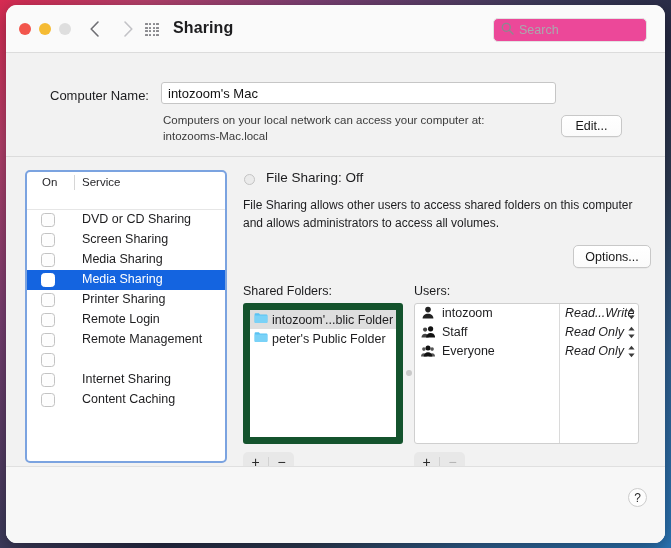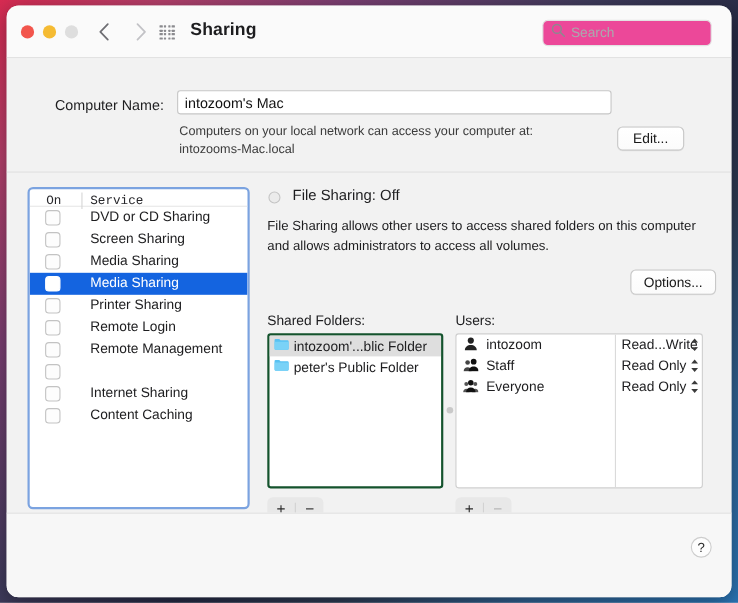--- a/index.html
+++ b/index.html
@@ -115,23 +115,23 @@
   
   .svc-list {
     position: absolute; left: 19px; top: 13px;
     width: 202px; height: 293px;
     background: #ffffff;
     border: 2px solid #7ba3e0;
     border-radius: 5px;
     overflow: hidden;
   }
   .svc-head {
-    position: relative; height: 16px;
+    position: relative; height: 38px;
     border-bottom: 1px solid #e6e6e6;
-    font-size: 11.5px; color: #26262a; font-family: Liberation Mono, monospace;
+    font-size: 11.5px; color: #26262a;
   }
   .svc-head .h-on   { position: absolute; left: 15px;  top: 4px; }
   .svc-head .h-srv  { position: absolute; left: 55px;  top: 4px; }
   .svc-head .divider{ position: absolute; left: 47px; top: 3px; width: 1px; height: 15px; background: #d6d6d6; }
 
   .svc-row {
     position: relative; height: 20px;
     display: flex; align-items: center;
     font-size: 12.5px; color: #1d1d1f;
   }
@@ -174,21 +174,21 @@
     box-shadow: 0 0.5px 0.5px rgba(0,0,0,.07);
   }
 
   .col-label { position: absolute; font-size: 12.5px; color: #1d1d1f; top: 114px; }
   .lbl-folders { left: 1px; }
   .lbl-users   { left: 172px; }
 
   .box-folders {
     position: absolute; left: 1px; top: 133px;
     width: 160px; height: 141px;
-    background: #ffffff; border: 2px solid #14532d; border-radius: 3px;
+    background: #ffffff; border: 7px solid #14532d; border-radius: 3px;
     overflow: hidden;
   }
   .box-users {
     position: absolute; left: 172px; top: 133px;
     width: 225px; height: 141px;
     background: #ffffff; border: 1px solid #cfcfcf; border-radius: 3px;
     overflow: hidden;
   }
   .users-split { position: absolute; left: 144px; top: 0; bottom: 0; width: 1px; background: #dadada; }
 
@@ -199,21 +199,21 @@
   }
   .frow.sel { background: #dedede; }
   .folder-ic { flex: 0 0 auto; margin-right: 4px; }
 
   .urow {
     position: relative; height: 19px;
     font-size: 12.5px; color: #1d1d1f;
   }
   .urow .uic  { position: absolute; left: 6px; top: 2px; }
   .urow .unm  { position: absolute; left: 27px; top: 2px; text-align: center; }
-  .urow .uperm{ position: absolute; left: 150px; top: 2px; }
+  .urow .uperm{ position: absolute; left: 150px; top: 2px; font-style: italic; }
   .urow .ustep{ position: absolute; left: 212px; top: 3px; }
 
   .drag-dot {
     position: absolute; left: 164px; top: 200px;
     width: 6px; height: 6px; border-radius: 50%;
     background: #c9c9c9;
   }
 
   .seg {
     position: absolute;

